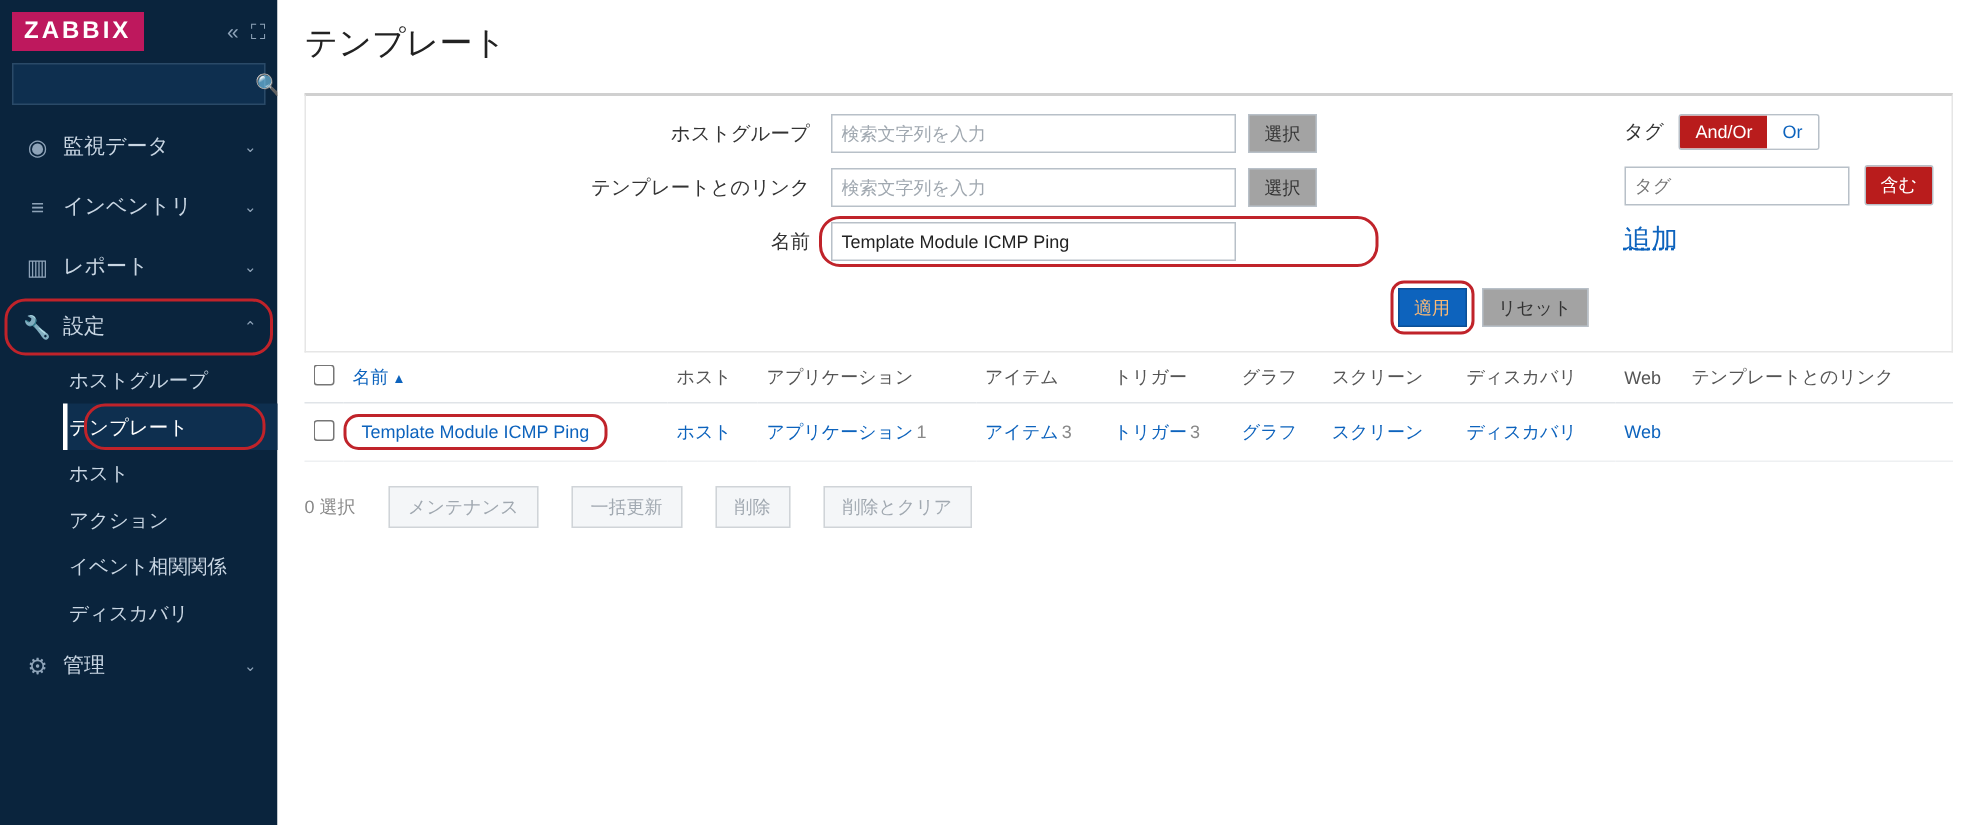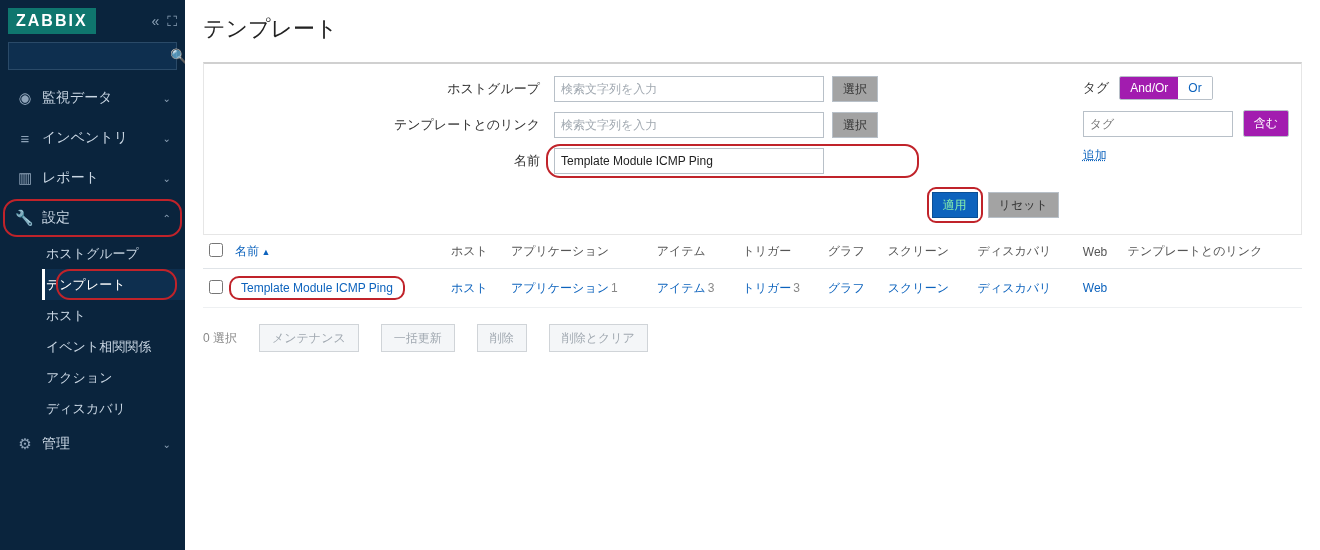--- a/index.html
+++ b/index.html
@@ -1,21 +1,21 @@
 <!DOCTYPE html>
 <html><head>
 <meta charset="utf-8">
 <style>
 * { margin: 0; padding: 0; box-sizing: border-box; font-family: Arial, "Helvetica Neue", Helvetica, sans-serif; }
 body { background: #fff; display: flex; width: 1320px; height: 550px; overflow: hidden; font-size: 13px; color: #333; }
 
 
 .sidebar { width: 185px; background: #0a243d; color: #c9d6e3; display: flex; flex-direction: column; flex-shrink: 0; }
 .sb-top { display: flex; align-items: center; height: 42px; padding: 0 8px; }
-.logo { background: #0f766e; color: #fff; font-weight: bold; letter-spacing: 2px; padding: 4px 8px; font-size: 16px; }
+.logo { background: #be185d; color: #fff; font-weight: bold; letter-spacing: 2px; padding: 4px 8px; font-size: 16px; }
 .sb-top-icons { margin-left: auto; display: flex; gap: 8px; color: #8ea3b8; font-size: 14px; }
 .sb-search { padding: 0 8px 8px; }
 .sb-search-box { display: flex; align-items: center; background: #0e2f4f; border: 1px solid #2a4a68; height: 28px; padding: 0 6px; }
 .sb-search-box input { flex: 1; background: transparent; border: none; color: #c9d6e3; font-size: 12px; outline: none; }
 .sb-search-box .icon { color: #8ea3b8; font-size: 14px; }
 
 .sb-item { display: flex; align-items: center; height: 40px; padding: 0 14px; cursor: pointer; color: #c9d6e3; font-size: 14px; }
 .sb-item .icon { width: 22px; color: #8ea3b8; font-size: 15px; text-align: center; margin-right: 6px; }
 .sb-item .chev { margin-left: auto; font-size: 10px; color: #8ea3b8; }
 .sb-item.highlight { position: relative; }
@@ -32,31 +32,31 @@
 .main { flex: 1; background: #fff; display: flex; flex-direction: column; overflow: hidden; }
 .page-title { font-size: 22px; font-weight: normal; padding: 14px 18px 18px; color: #222; }
 
 .filter-panel { background: #fff; margin: 0 18px; padding: 12px 12px 16px 12px; display: flex; gap: 24px; border: 1px solid #e6e6e6; border-top: 2px solid #d0d0d0; }
 .fp-left { display: flex; flex-direction: column; gap: 10px; flex: 1; max-width: 870px; }
 .fp-row { display: flex; align-items: center; gap: 8px; }
 .fp-label { width: 330px; text-align: right; padding-right: 6px; color: #333; font-size: 13px; }
 .fp-input { width: 270px; height: 26px; border: 1px solid #b8c0c8; padding: 0 6px; font-size: 12px; color: #222; }
 .fp-input::placeholder { color: #a0a8b0; }
 .fp-btn { height: 26px; padding: 0 10px; border: 1px solid #b8c0c8; background: #a3a3a3; cursor: pointer; font-size: 12px; color: #333; }
-.fp-btn.primary { background: #0d63bd; border-color: #0a4f96; color: #86efac; }
+.fp-btn.primary { background: #0d63bd; border-color: #0a4f96; color: #fdba74; }
 .fp-row.hl { position: relative; }
 .fp-row.hl::after { content: ""; position: absolute; left: 330px; right: 140px; top: -4px; bottom: -4px; border: 2px solid #c0232a; border-radius: 14px; pointer-events: none; }
 
 .fp-right { display: flex; flex-direction: column; gap: 10px; }
 .fp-right-row { display: flex; align-items: center; gap: 10px; }
 .seg { display: inline-flex; border: 1px solid #b8c0c8; border-radius: 2px; overflow: hidden; }
 .seg span { padding: 4px 10px; font-size: 12px; cursor: pointer; background: #fff; color: #0d63bd; }
-.seg span.on { background: #a21caf; color: #fff; }
+.seg span.on { background: #b91c1c; color: #fff; }
 .tag-input { width: 150px; height: 26px; border: 1px solid #b8c0c8; padding: 0 6px; font-size: 12px; }
-.link-add { color: #0d63bd; text-decoration: underline dotted; cursor: pointer; font-size: 12px; }
+.link-add { color: #0d63bd; text-decoration: underline dotted; cursor: pointer; font-size: 18px; }
 
 .actions-row { display: flex; gap: 10px; justify-content: flex-end; margin: 14px 290px 14px 18px; position: relative; }
 .actions-row .hl-wrap { position: relative; display: inline-block; }
 .actions-row .hl-wrap::after { content: ""; position: absolute; inset: -5px; border: 2px solid #c0232a; border-radius: 9px; pointer-events: none; }
 
 .table-area { padding: 0 18px; }
 table { width: 100%; border-collapse: collapse; }
 th { text-align: left; font-weight: normal; color: #555; padding: 8px 6px; border-bottom: 1px solid #e0e4e8; font-size: 12px; }
 th.sort { color: #0d63bd; }
 th.sort::after { content: " ▲"; font-size: 9px; }
@@ -114,24 +114,24 @@
       </div>
     <div class="sb-sub-wrap highlight">
       <div class="sb-sub-item active">
           <span>テンプレート</span>
         </div>
     </div>
     <div class="sb-sub-item">
         <span>ホスト</span>
       </div>
     <div class="sb-sub-item">
+        <span>アクション</span>
+      </div>
+    <div class="sb-sub-item">
         <span>イベント相関関係</span>
-      </div>
-    <div class="sb-sub-item">
-        <span>アクション</span>
       </div>
     <div class="sb-sub-item">
         <span>ディスカバリ</span>
       </div>
   </div>
   <div class="sb-item">
     <span class="icon">⚙</span>
     <span>管理</span>
     <span class="chev">⌄</span>
   </div>

